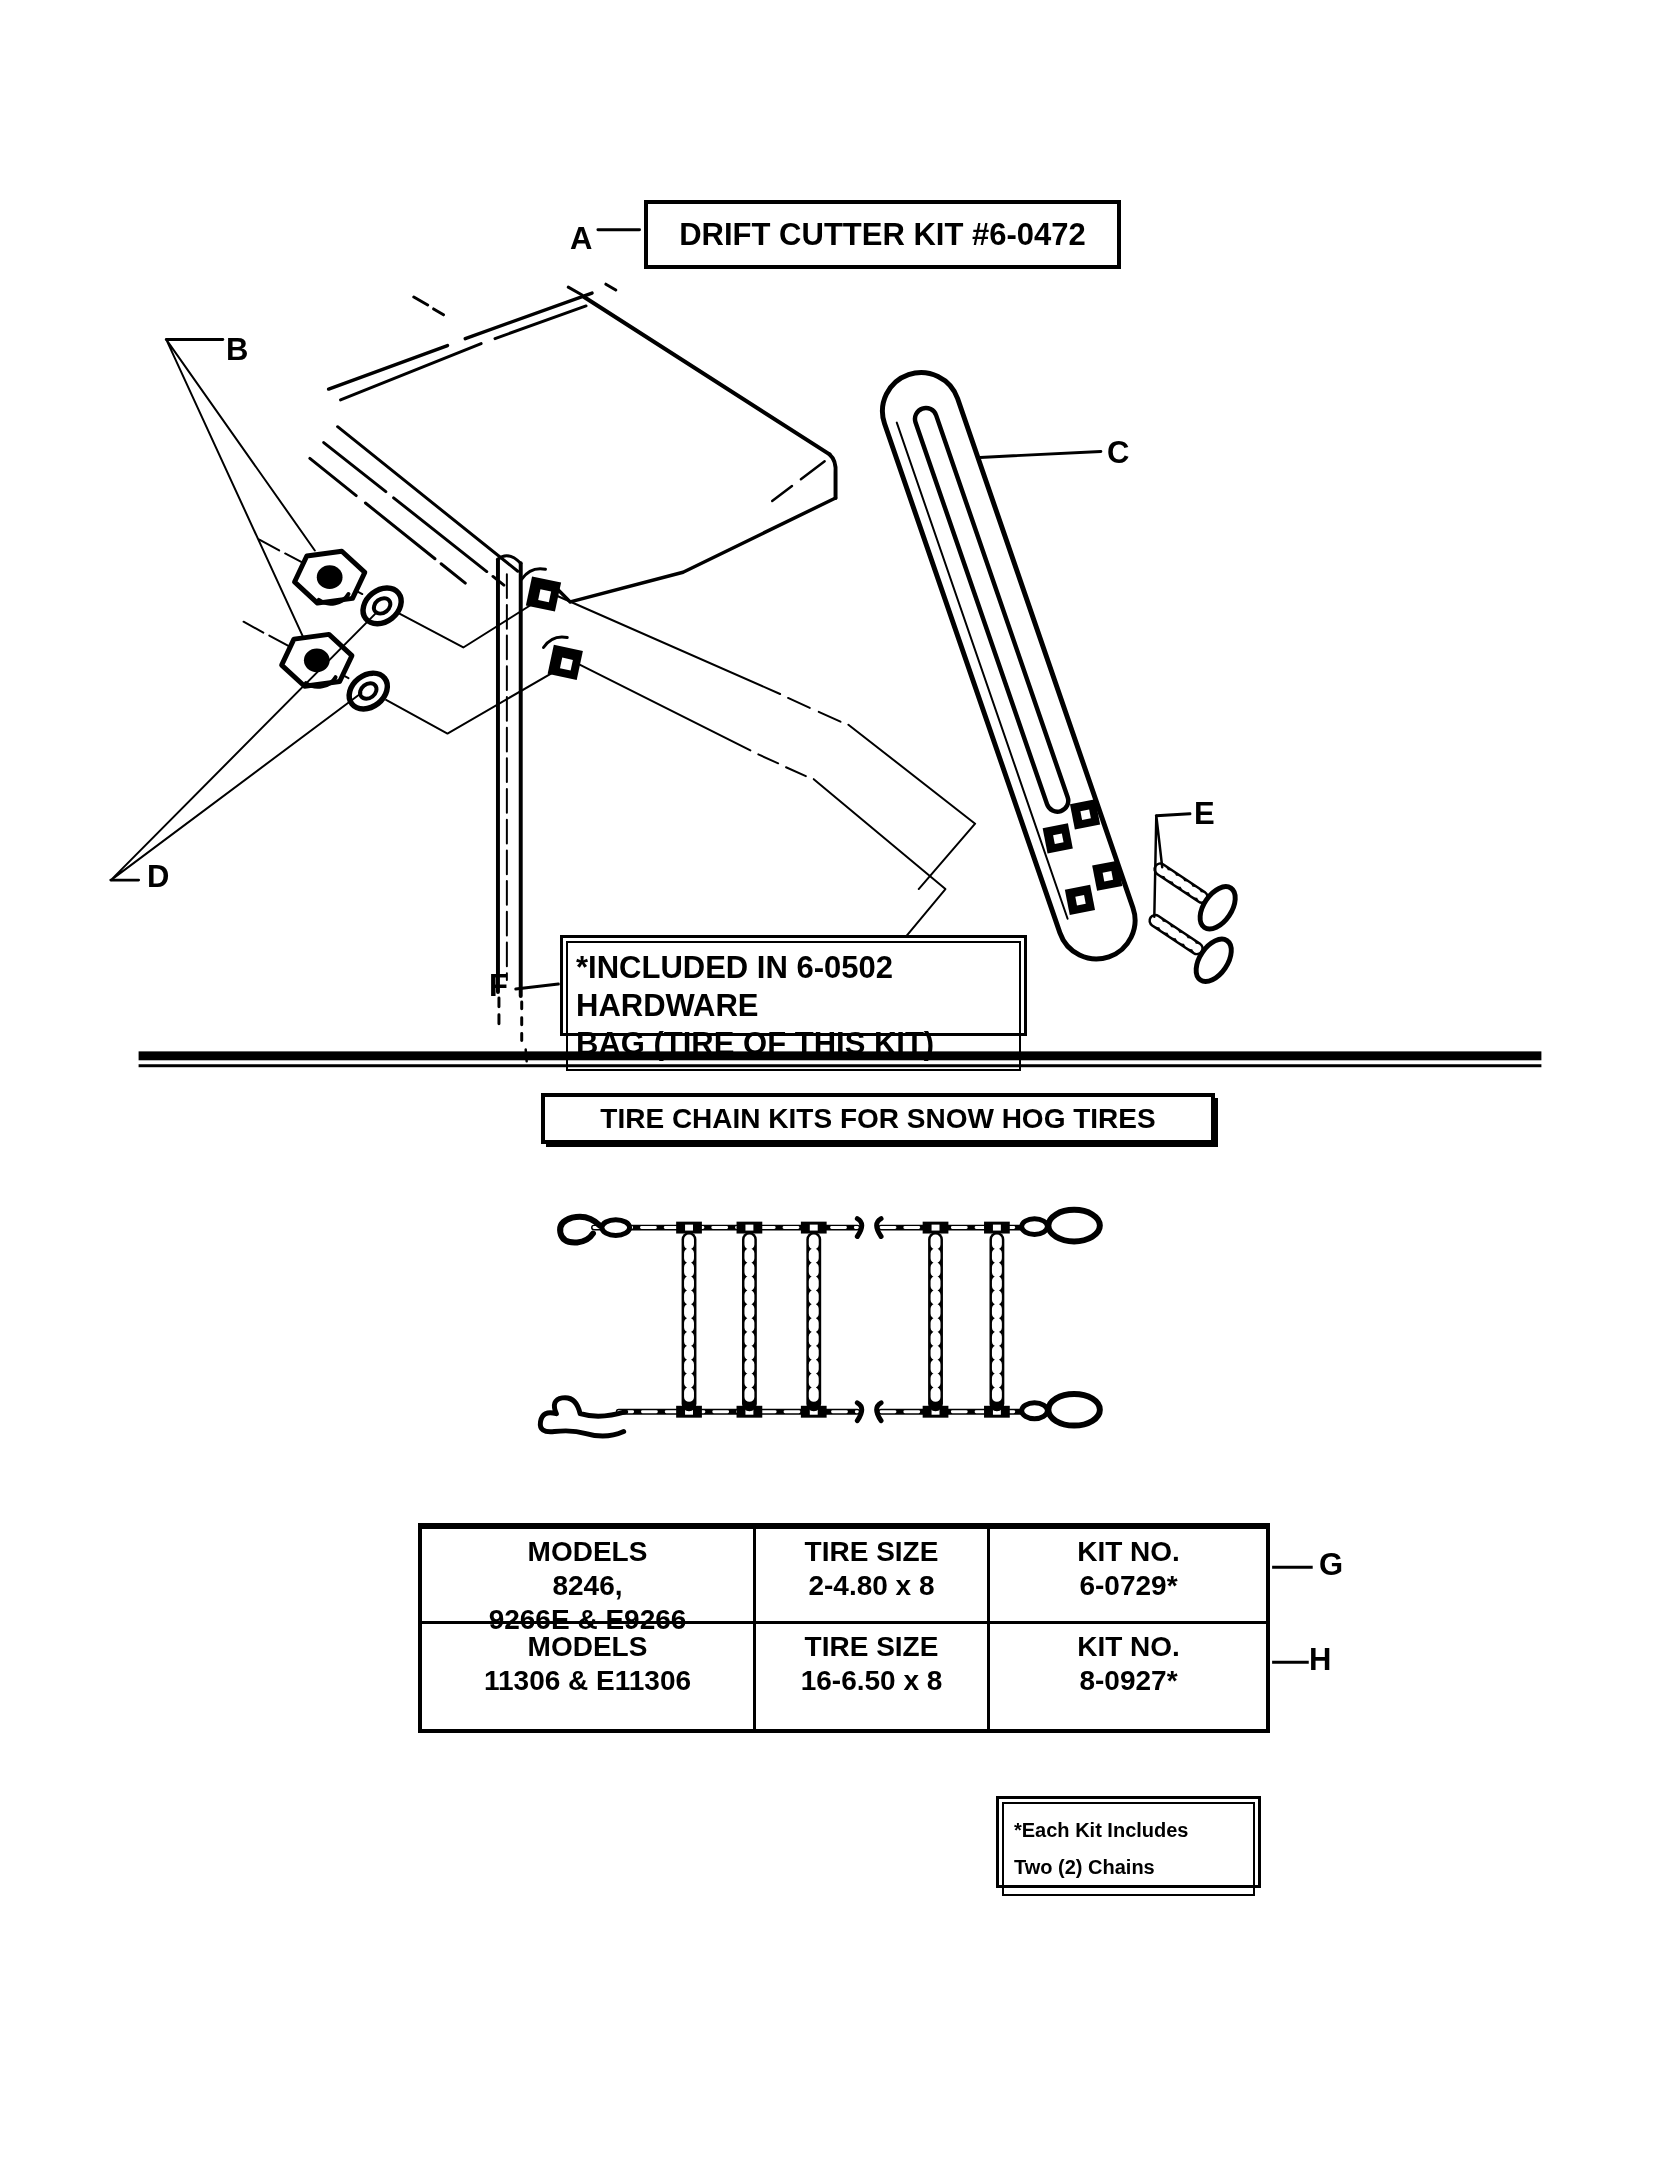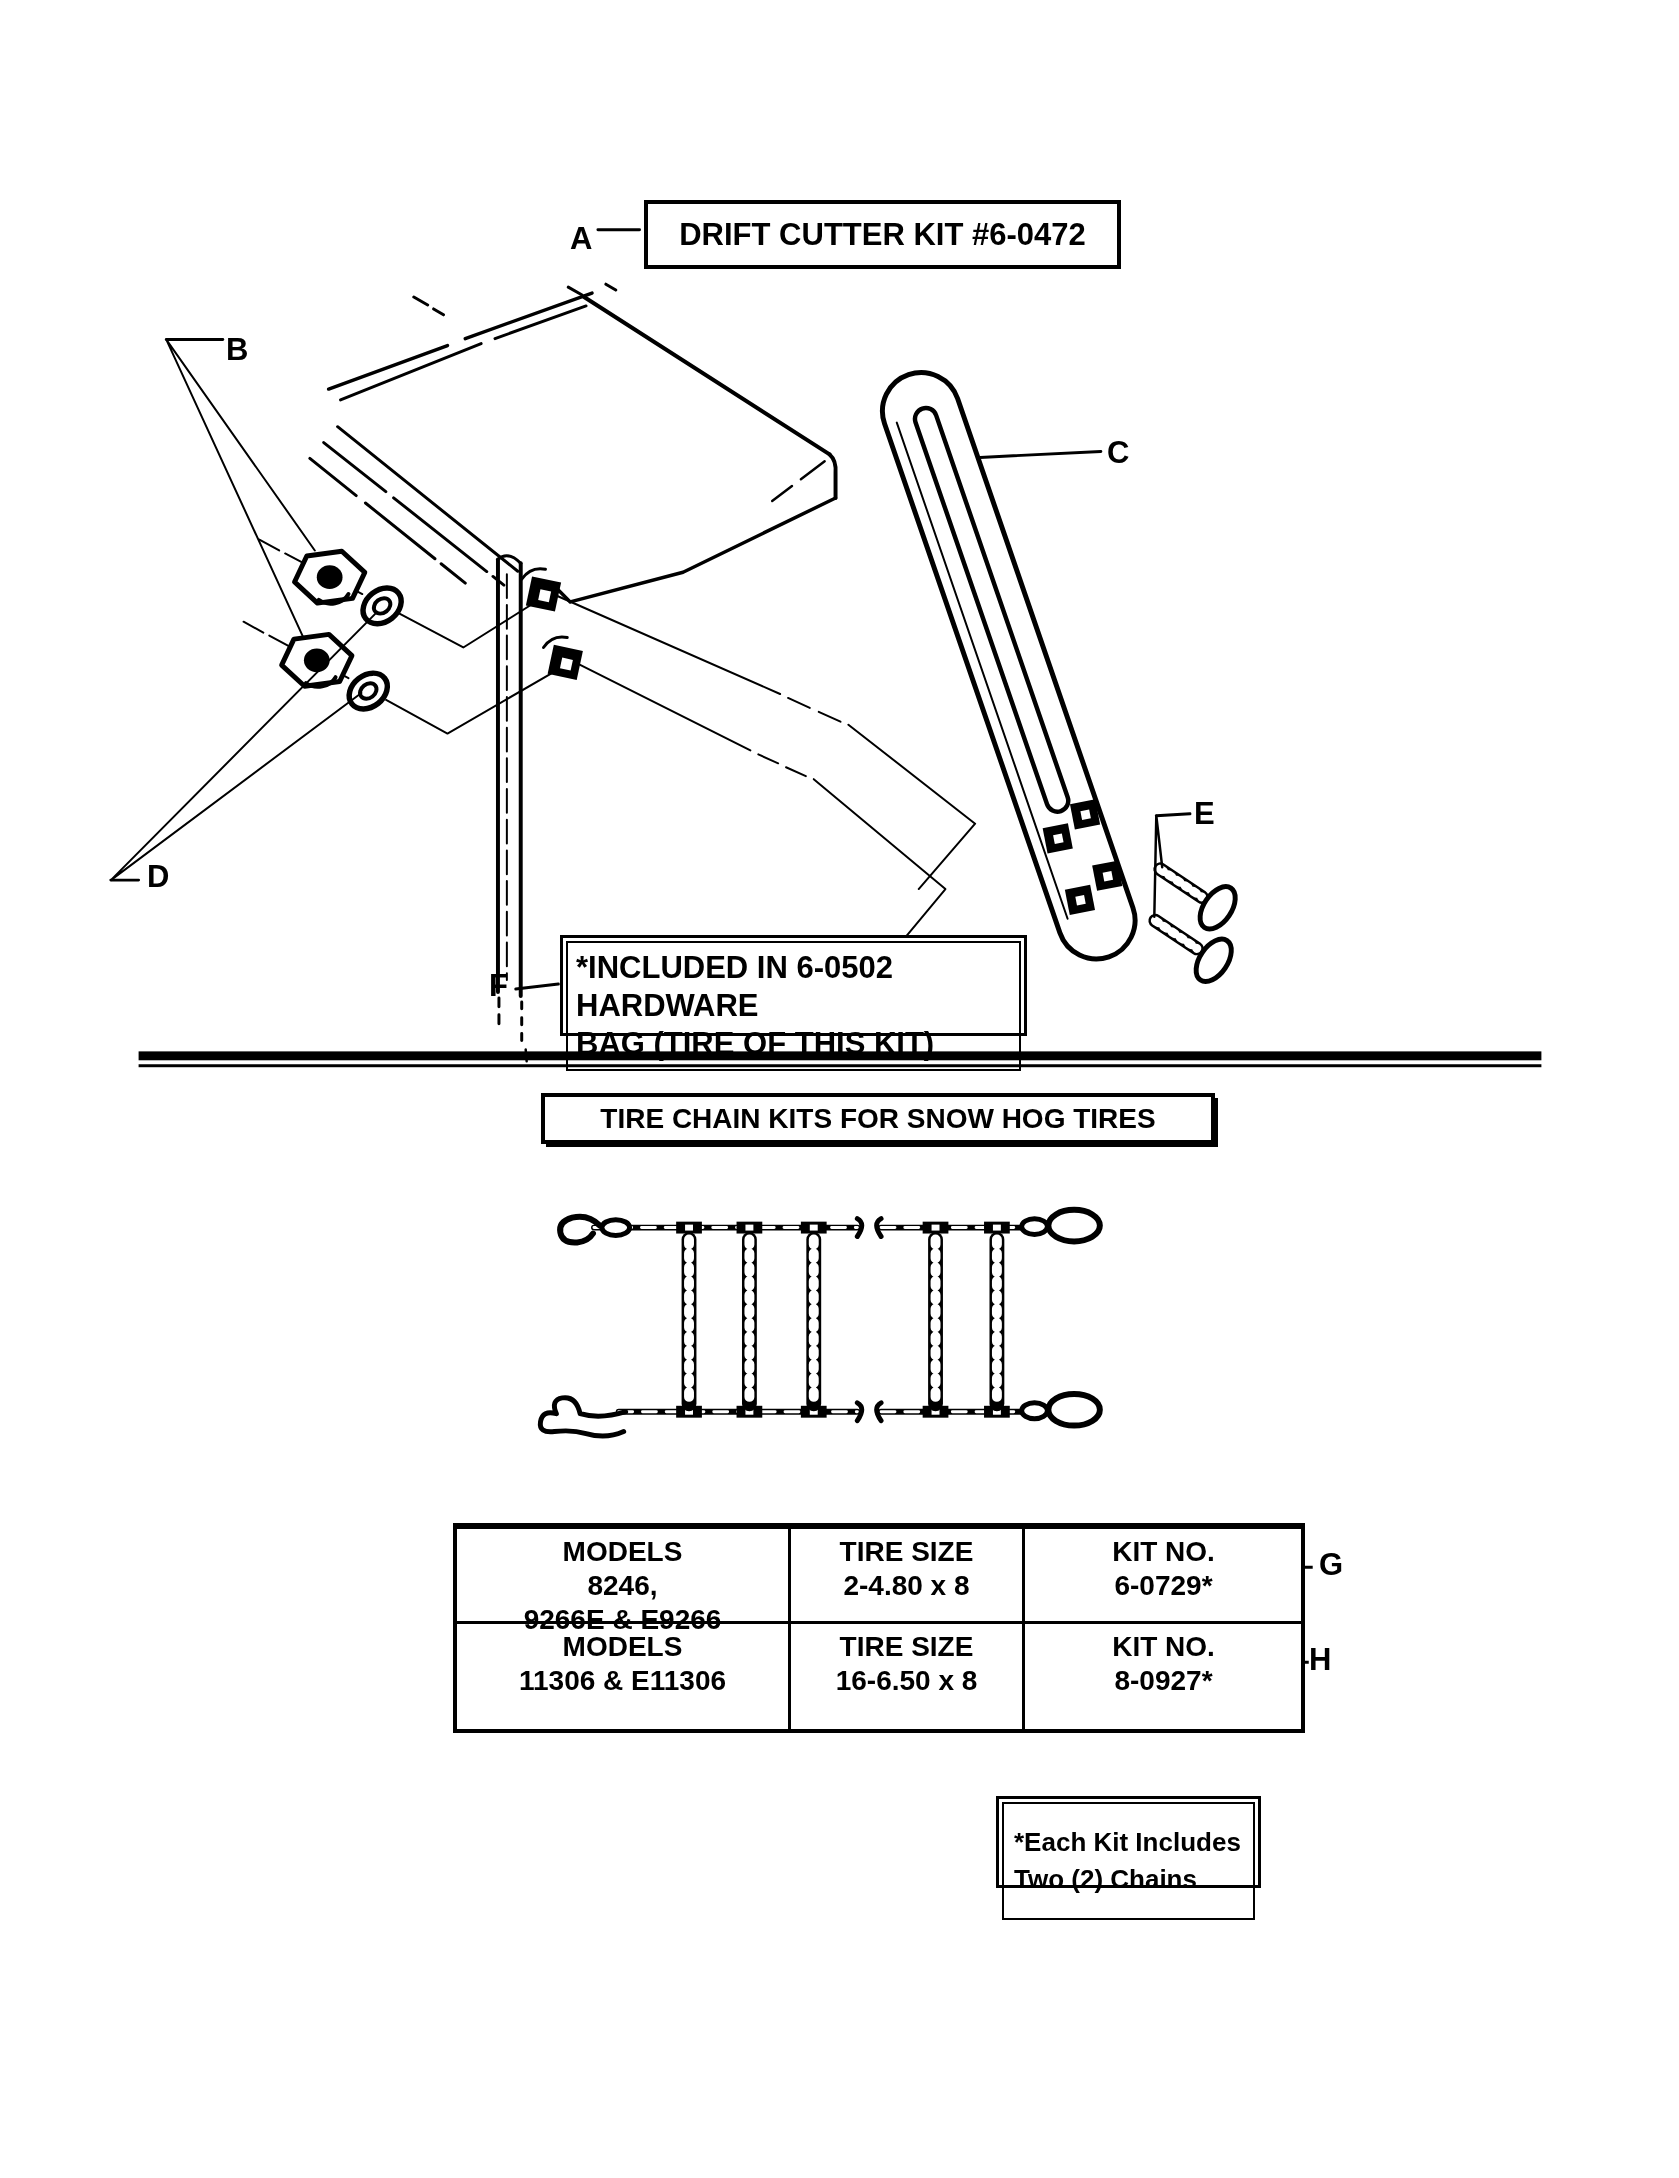--- a/index.html
+++ b/index.html
@@ -10,24 +10,24 @@
   .boxed{position:absolute;box-sizing:border-box;background:#fff;}
   .title-box{border:4px solid #000;text-align:center;font-weight:bold;}
   .title1{left:644px;top:200px;width:477px;height:69px;font-size:31px;line-height:61px;}
   .title2{left:541px;top:1093px;width:674px;height:51px;font-size:28px;line-height:44px;
           box-shadow:4px 4px 0 -1px #000;}
   .dbl-box{border:3px solid #000;}
   .dbl-box .inner{border:2px solid #000;margin:3px;font-weight:bold;}
   .hw-note{left:560px;top:935px;width:467px;height:101px;}
   .hw-note .inner{padding:6px 8px;font-size:31px;line-height:38px;}
   .chain-note{left:996px;top:1796px;width:265px;height:92px;}
-  .chain-note .inner{padding:20px 10px;font-size:26px;line-height:37px;}
+  .chain-note .inner{padding:8px 10px;font-size:20px;line-height:37px;}
   .kit-table{position:absolute;left:418px;top:1523px;width:852px;height:210px;box-sizing:border-box;
              background:#fff;border:4px solid #000;border-top-width:6px;
-             display:grid;grid-template-columns:334px 234px 277px;grid-template-rows:95px 105px;margin-left:35px;}
+             display:grid;grid-template-columns:334px 234px 277px;grid-template-rows:95px 105px;}
   .t-cell{box-sizing:border-box;text-align:center;font-weight:bold;font-size:28px;line-height:34px;padding-top:6px;}
   .t-cell.cb{border-bottom:3px solid #000;}
   .t-cell.cr{border-right:3px solid #000;}
   svg *{vector-effect:none;}
 </style>
 </head>
 <body>
 
 <div class="page">
 

